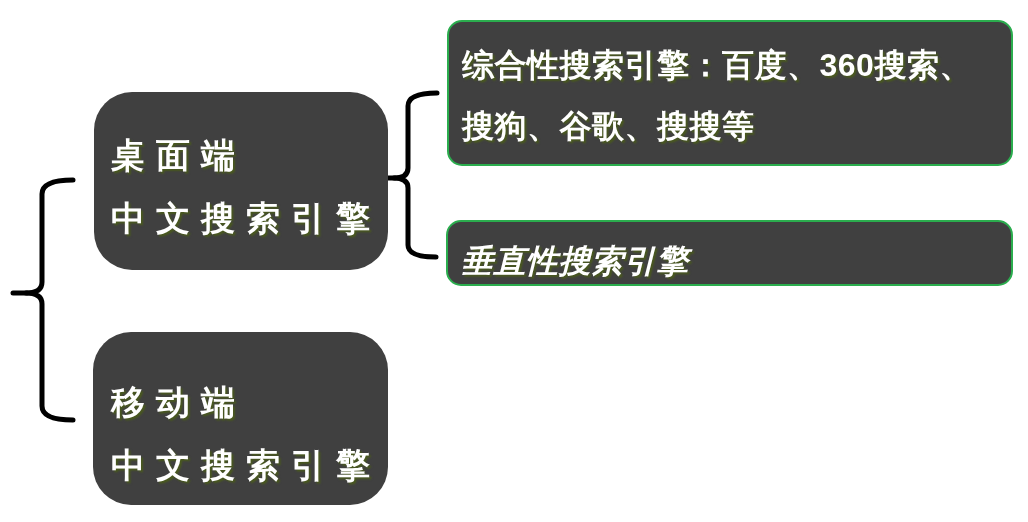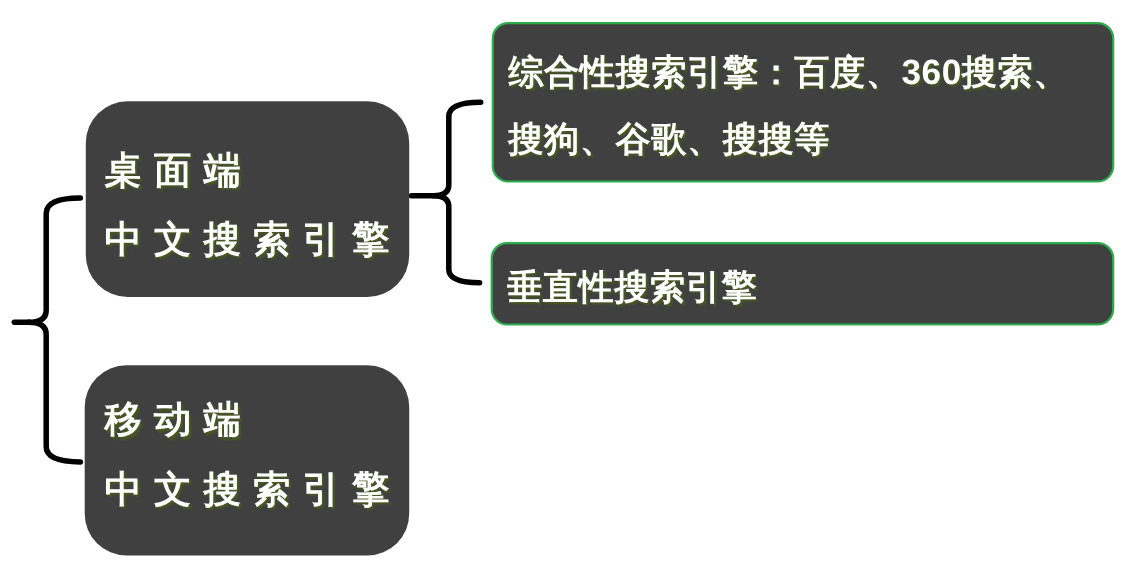--- a/index.html
+++ b/index.html
@@ -30,47 +30,49 @@
     font-weight: bold;
     text-shadow: 2px 2px 2px rgba(80,110,0,0.55);
     white-space: nowrap;
     overflow: hidden;
   }
   .node-left {
     border-radius: 38px;
     font-size: 34px;
     letter-spacing: 11px;
     line-height: 63px;
+    margin-left: 16px;
   }
   .node-right {
     border: 2px solid #2BAD4E;
     border-radius: 15px;
     font-size: 32px;
     letter-spacing: 0.5px;
     line-height: 61px;
   }
   .node-desktop {
     left: 78px; top: 92px;
     width: 294px; height: 178px;
     padding: 32px 0 0 17px;
   }
   .node-mobile {
     left: 77px; top: 332px;
     width: 295px; height: 173px;
-    padding: 19px 0 0 18px;
+    padding: 39px 0 0 18px;
   }
   .node-comprehensive {
     left: 447px; top: 20px;
     width: 566px; height: 146px;
     padding: 13px 0 0 13px;
   }
   .node-vertical {
     left: 446px; top: 220px;
-    width: 567px; height: 76px;
+    width: 567px; height: 66px;
     padding: 9px 0 0 13px;
+    font-style: italic;
   }
 </style>
 </head>
 <body>
 
 <div class="canvas">
 
   <svg class="brace-layer" viewBox="0 0 1028 522" xmlns="http://www.w3.org/2000/svg">
 
     <path d="M13,293 L27,293" stroke="#000000" stroke-width="5" fill="none" stroke-linecap="round"></path>

